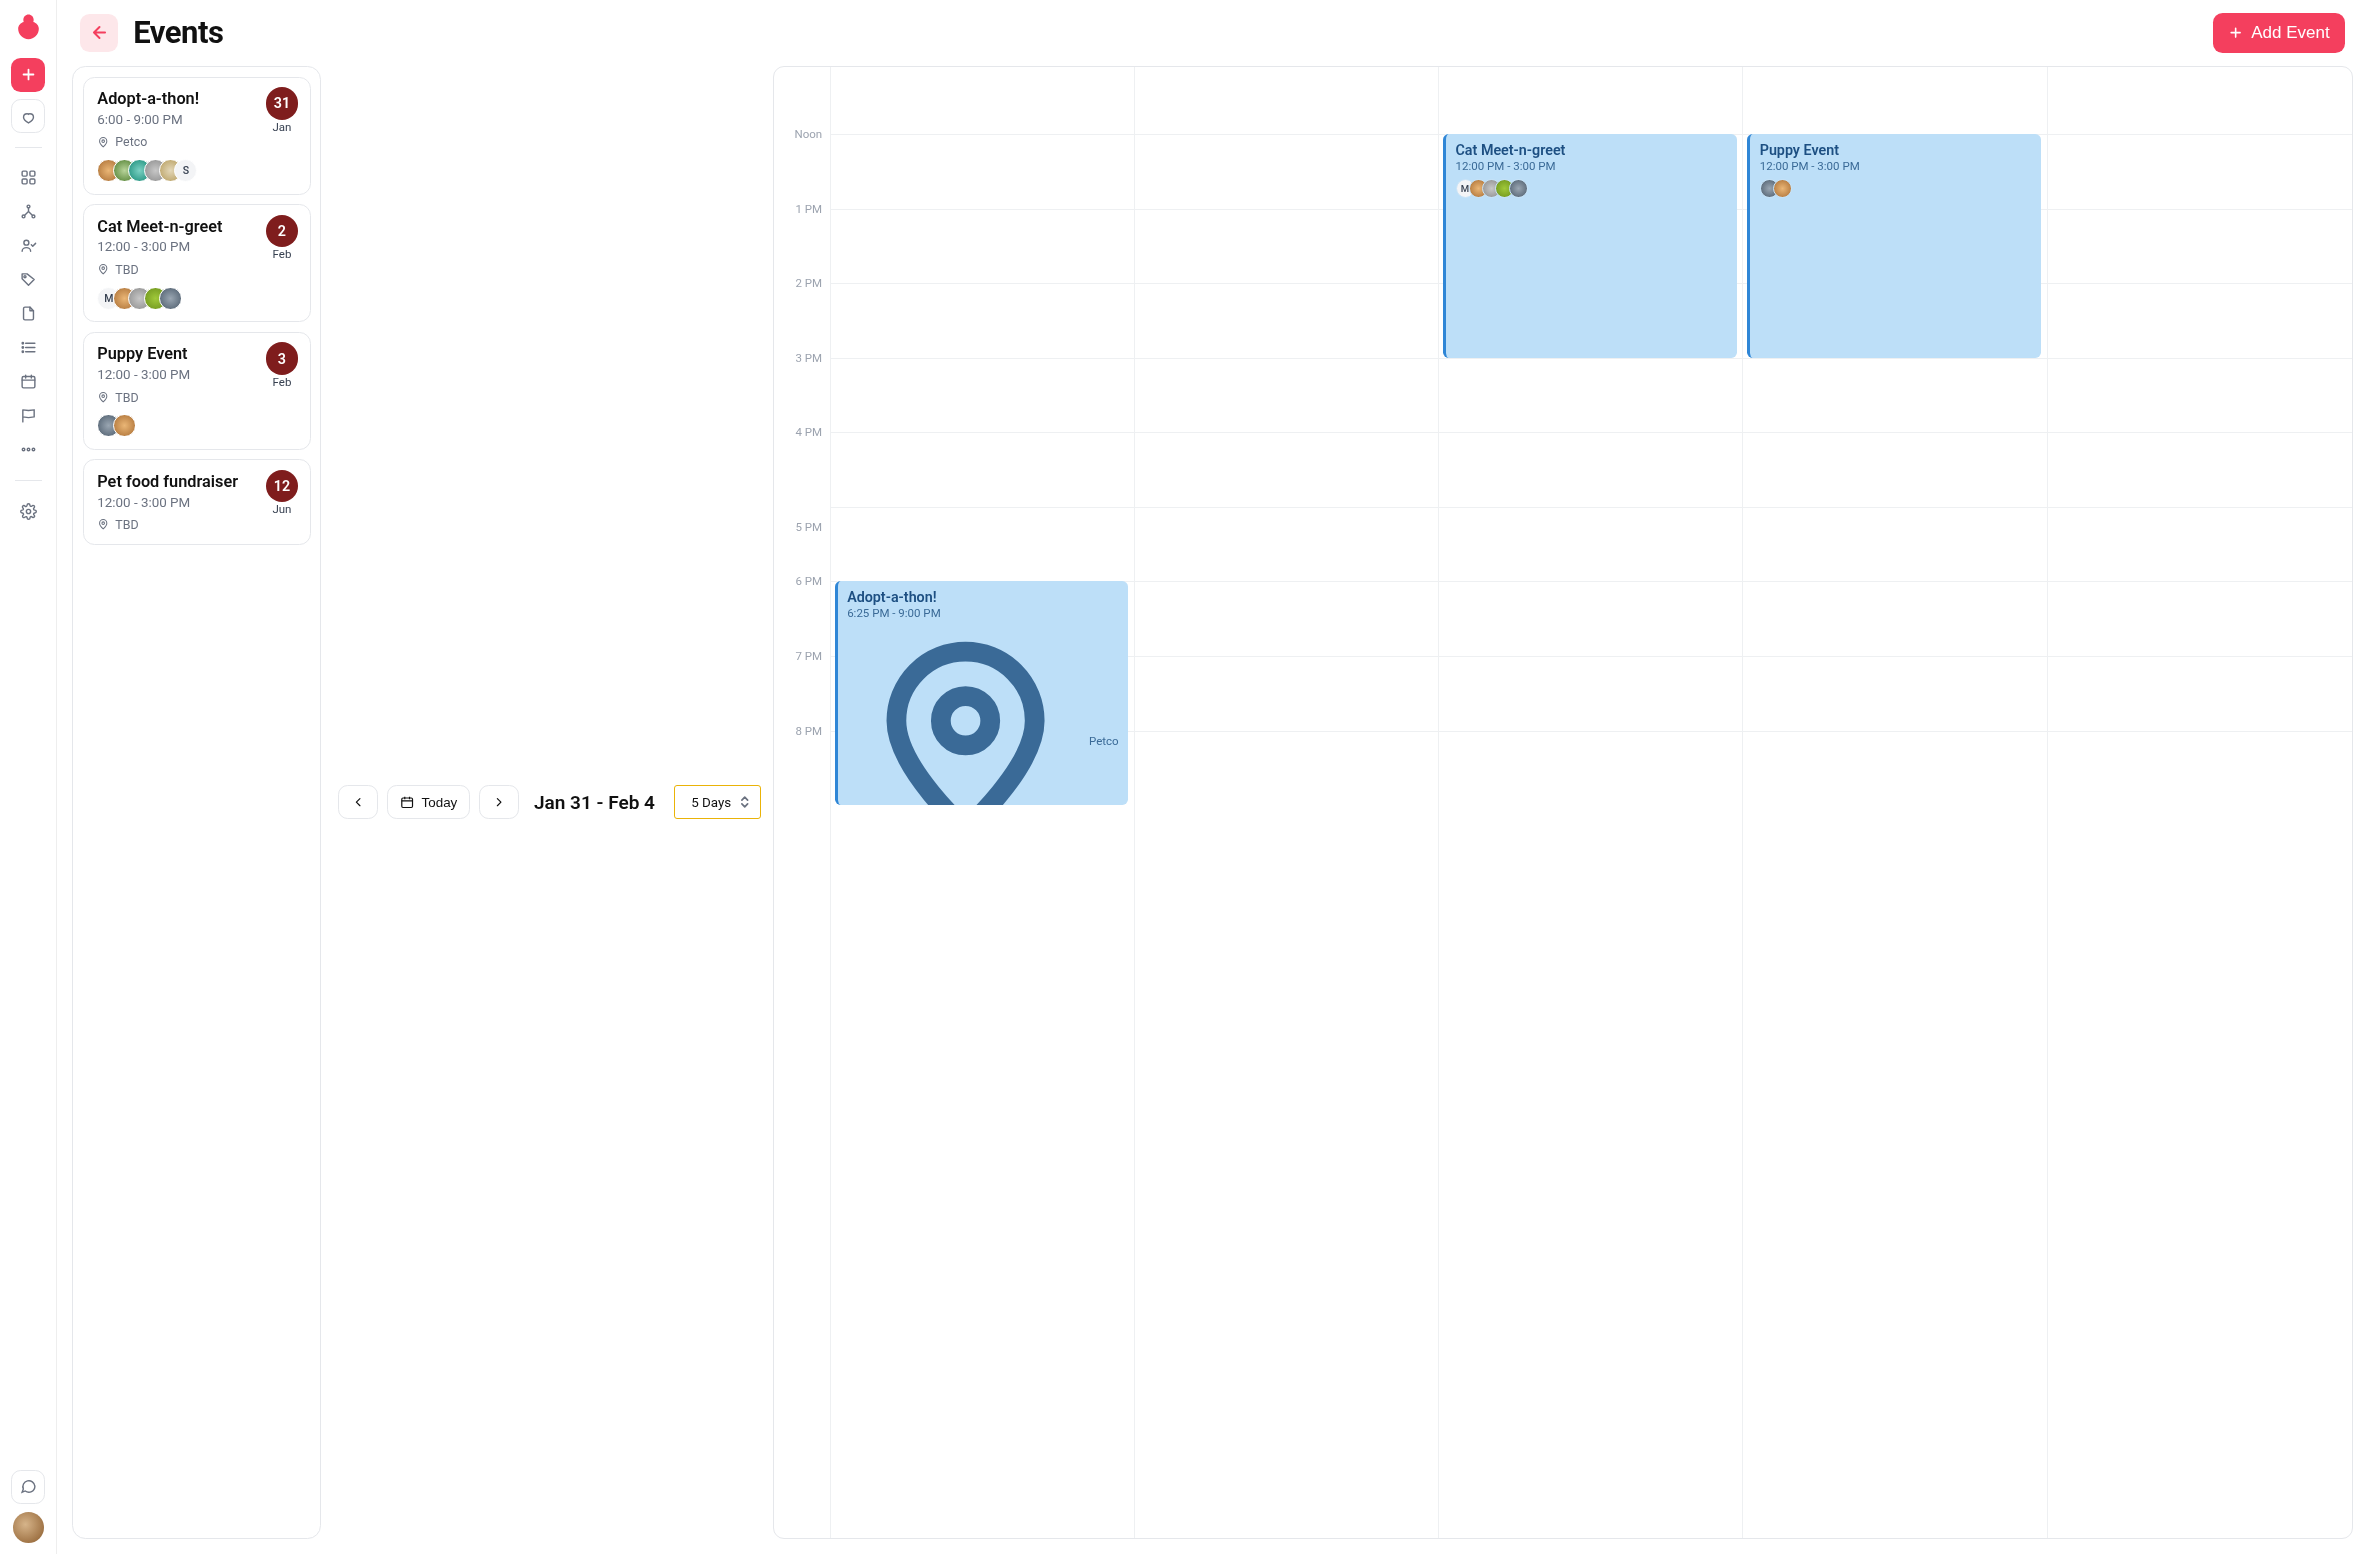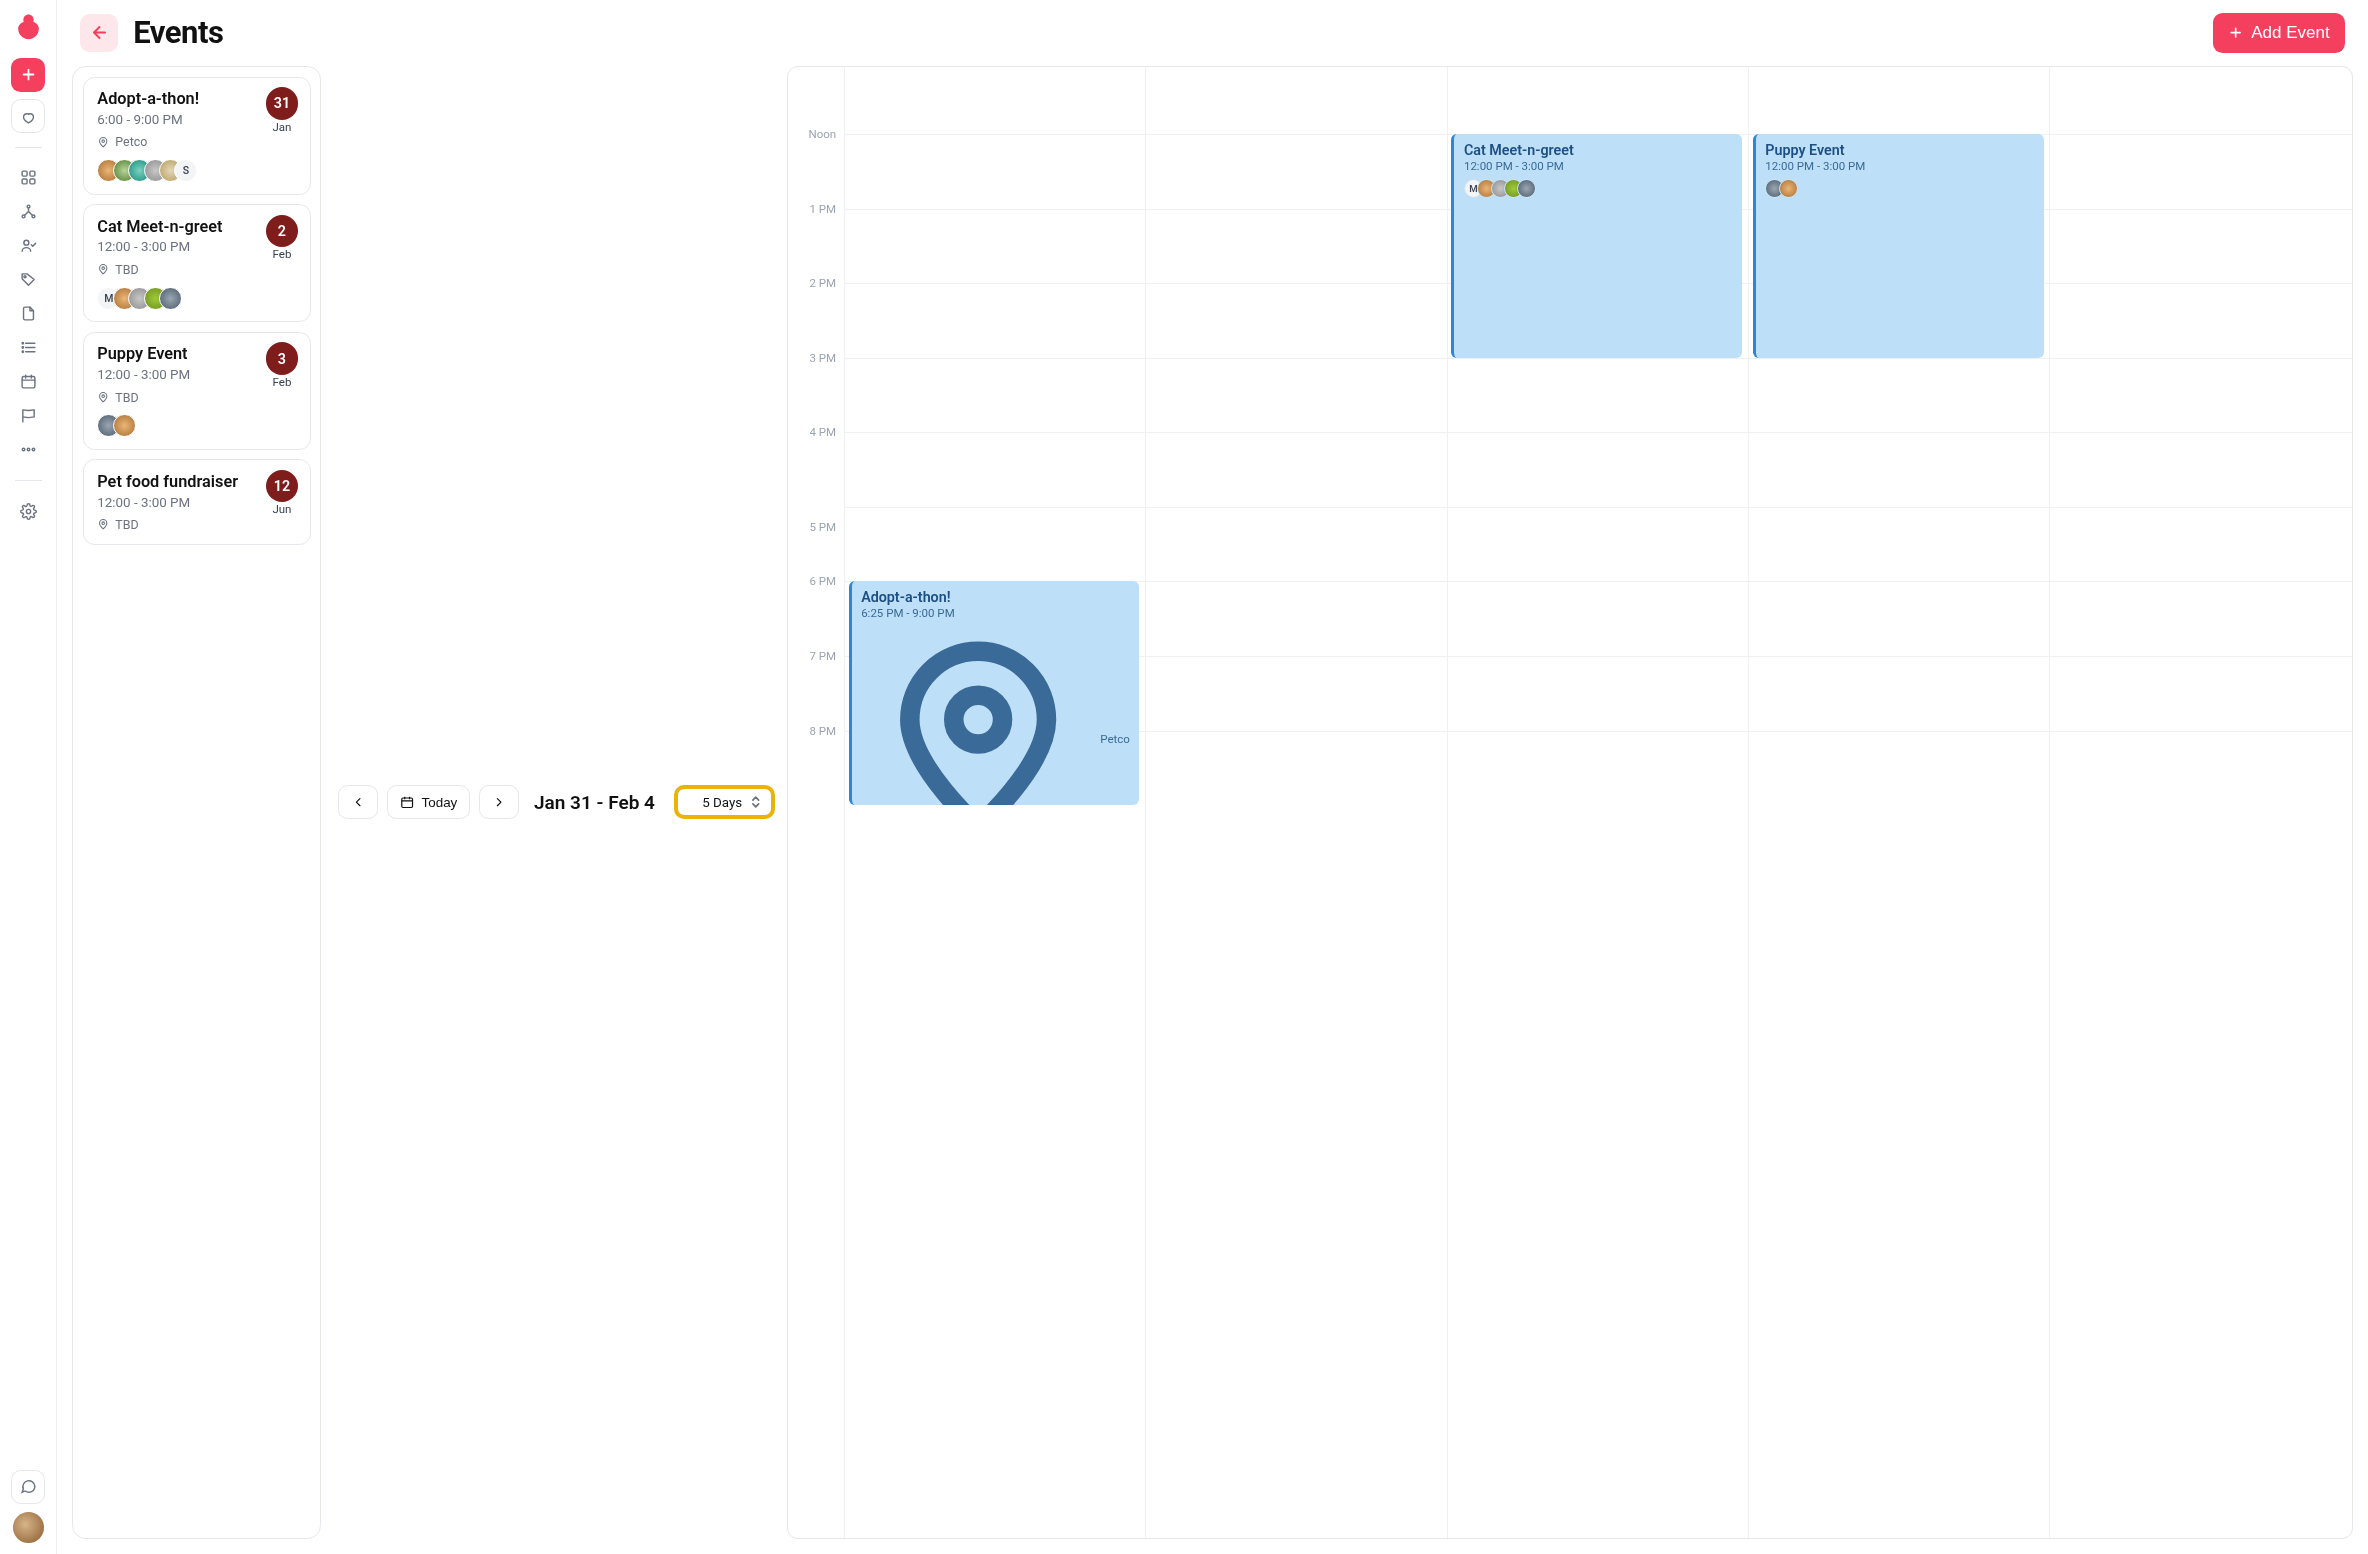--- a/index.html
+++ b/index.html
@@ -46,21 +46,21 @@
   .av.c6{background:radial-gradient(circle,#9aa6b2,#4a5a6a);}
   .av.letter{background:#f3f4f6;}
 
   
   .calendar { flex:1; display:flex; flex-direction:row; gap:11.5px; min-width:0;}
   .cal-toolbar { display:flex; align-items:center; gap:9.6px;}
   .tb-btn { height:34px; min-width:34px; padding:0 11.5px; border:1px solid #e5e7eb; border-radius:9.6px; background:#fff; display:flex; align-items:center; justify-content:center; gap:7.6px; cursor:pointer; font-size:13.4px; color:#111;}
   .tb-btn svg{width:14.3px;height:14.3px;}
   .range-label { font-size:19px; font-weight:600; margin-left:5.7px;}
   .tb-spacer { flex:1;}
-  .view-select { height:34px; border:4px solid #eab308; border-radius:10px; padding:0 29px 0 24px; display:flex; align-items:center; font-size:13.4px; position:relative; cursor:pointer; background:#fff;}
+  .view-select { height:34px; border:1px solid #eab308; border-radius:3px; padding:0 29px 0 16px; display:flex; align-items:center; font-size:13.4px; position:relative; cursor:pointer; background:#fff;}
   .view-select::after { content:''; position:absolute; right:9.6px; top:50%; transform:translateY(-50%); width:9.6px; height:13.4px;
     background: linear-gradient(#6b7280,#6b7280) center / 1px 0 no-repeat; }
   .chev-updown{position:absolute;right:9.6px;top:50%;transform:translateY(-50%);color:#6b7280;}
 
   .cal-grid-wrap { flex:1; border:1px solid #e5e7eb; border-radius:11px; overflow:hidden; position:relative;}
   .cal-grid { display:flex; height:100%;}
   .time-col { width:57px; border-right:1px solid #eef0f2; position:relative;}
   .hourlabel { position:absolute; right:7.6px; transform:translateY(-50%); font-size:11.5px; color:#9ca3af;}
   .days { flex:1; display:grid; grid-template-columns:repeat(5,1fr); position:relative;}
   .day-col { border-right:1px solid #eef0f2; position:relative;}

